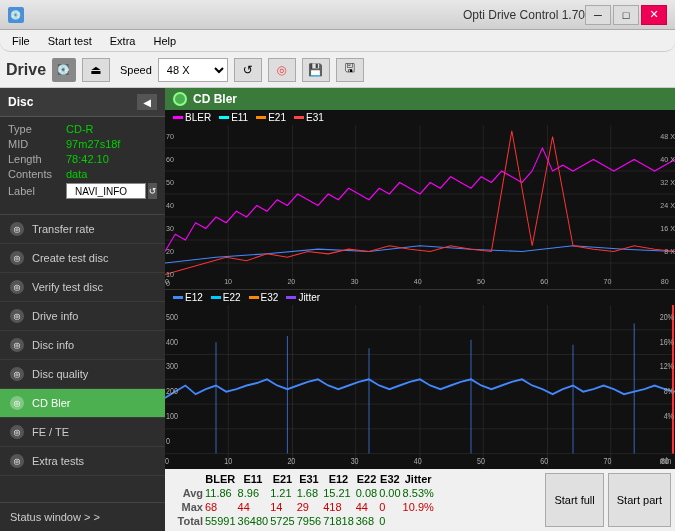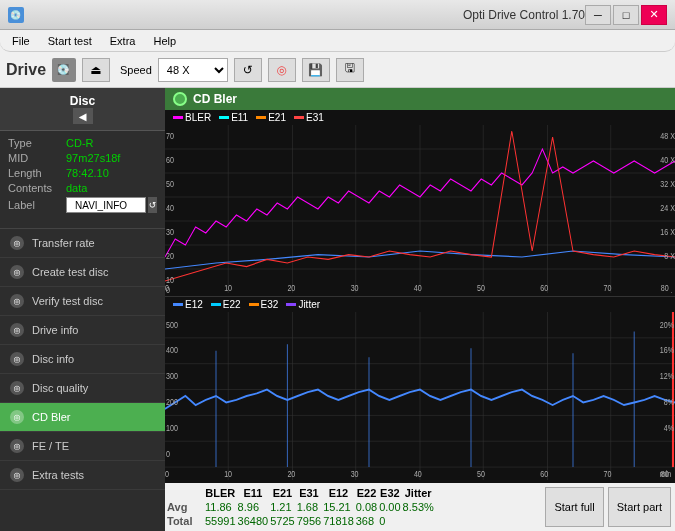--- a/index.html
+++ b/index.html
@@ -24,21 +24,21 @@
     .drive-icon { width: 24px; height: 24px; background: #888; border-radius: 2px; display: flex; align-items: center; justify-content: center; color: white; font-size: 10px; }
     .speed-label { font-size: 11px; margin-left: 4px; }
     .speed-select { height: 24px; font-size: 11px; width: 70px; background: white; border: 1px solid #aaa; padding: 0 4px; }
     .icon-btn { width: 28px; height: 24px; background: #ddd; border: 1px solid #aaa; display: flex; align-items: center; justify-content: center; cursor: pointer; font-size: 12px; }
 
     
     .main { display: flex; height: calc(531px - 30px - 22px - 36px); }
 
     
     .sidebar { width: 165px; background: #2d2d2d; display: flex; flex-direction: column; }
-    .disc-header { background: #3a3a3a; padding: 6px 8px; display: flex; align-items: center; justify-content: space-between; border-bottom: 1px solid #555; flex-direction: column; }
+    .disc-header { background: #3a3a3a; padding: 6px 8px; display: flex; align-items: center; justify-content: space-between; border-bottom: 1px solid #555; }
     .disc-title { color: white; font-weight: bold; font-size: 12px; }
     .disc-toggle { width: 20px; height: 16px; background: #555; color: white; display: flex; align-items: center; justify-content: center; font-size: 10px; cursor: pointer; }
 
     .disc-info { padding: 6px 8px; border-bottom: 1px solid #444; }
     .disc-row { display: flex; margin-bottom: 3px; font-size: 11px; }
     .disc-key { color: #aaa; width: 58px; flex-shrink: 0; }
     .disc-val { color: #00d000; }
     .label-input { background: white; border: 1px solid #888; height: 16px; width: 80px; font-size: 10px; padding: 0 8px; }
     .label-btn { width: 16px; height: 16px; background: #555; display: flex; align-items: center; justify-content: center; cursor: pointer; color: white; font-size: 9px; margin-left: 2px; }
     .label-row { display: flex; align-items: center; margin-bottom: 9px; }
@@ -50,21 +50,21 @@
 
     .status-window { margin-top: auto; padding: 8px 10px; color: #ccc; font-size: 11px; cursor: pointer; border-top: 1px solid #444; display: flex; align-items: center; gap: 4px; }
 
     
     .content { flex: 1; background: #1a1a1a; display: flex; flex-direction: column; }
 
     
     .chart-header { background: #3a7a3a; padding: 4px 8px; display: flex; align-items: center; gap: 6px; }
     .chart-header-icon { width: 14px; height: 14px; border-radius: 50%; background: #4caf50; border: 2px solid #8f8; }
     .chart-title { color: white; font-size: 12px; font-weight: bold; }
-    .col-label { text-align: left; color: #555; font-weight: bold; margin-left: 16px; }
+    .col-label { text-align: right; color: #555; font-weight: bold; margin-left: 16px; }
     .col-green { color: #006600; }
     .col-red { color: #cc0000; }
     .action-btn { background: #e0e0e0; border: 1px solid #aaa; padding: 3px 8px; font-size: 11px; cursor: pointer; white-space: nowrap; }
 
     .table-area { background: #f0f0f0; padding: 2px 0; }
     .table-with-buttons { display: flex; align-items: stretch; }
     .table-wrapper { flex: 1; }
     .buttons-wrapper { display: flex; flex-direction: row; justify-content: flex-start; gap: 4px; padding: 2px 4px; }
   </style>
 </head>
@@ -164,20 +164,23 @@
     </div>
     <div class="sidebar-item">
       <div class="s-icon">◎</div>
       <span>FE / TE</span>
     </div>
     <div class="sidebar-item">
       <div class="s-icon">◎</div>
       <span>Extra tests</span>
     </div>
 
+    <div class="status-window">
+      <span>Status window &gt; &gt;</span>
+    </div>
   </div>
 
   <div class="content">
 
     <div class="chart-header">
       <div class="chart-header-icon"></div>
       <span class="chart-title">CD Bler</span>
     </div>
 
     <div style="flex:1; position:relative; border-bottom:1px solid #333; background:#111;">
@@ -340,20 +343,31 @@
                 <td class="col-green">11.86</td>
                 <td class="col-green">8.96</td>
                 <td class="col-green">1.21</td>
                 <td class="col-green">1.68</td>
                 <td class="col-green">15.21</td>
                 <td class="col-green">0.08</td>
                 <td class="col-green">0.00</td>
                 <td class="col-green">8.53%</td>
               </tr>
               <tr>
+                <td class="col-label">Max</td>
+                <td class="col-red">68</td>
+                <td class="col-red">44</td>
+                <td class="col-red">14</td>
+                <td class="col-red">29</td>
+                <td class="col-red">418</td>
+                <td class="col-red">44</td>
+                <td class="col-red">0</td>
+                <td class="col-red">10.9%</td>
+              </tr>
+              <tr>
                 <td class="col-label">Total</td>
                 <td class="col-green">55991</td>
                 <td class="col-green">36480</td>
                 <td class="col-green">5725</td>
                 <td class="col-green">7956</td>
                 <td class="col-green">71818</td>
                 <td class="col-green">368</td>
                 <td class="col-green">0</td>
                 <td class="col-green"></td>
               </tr>

